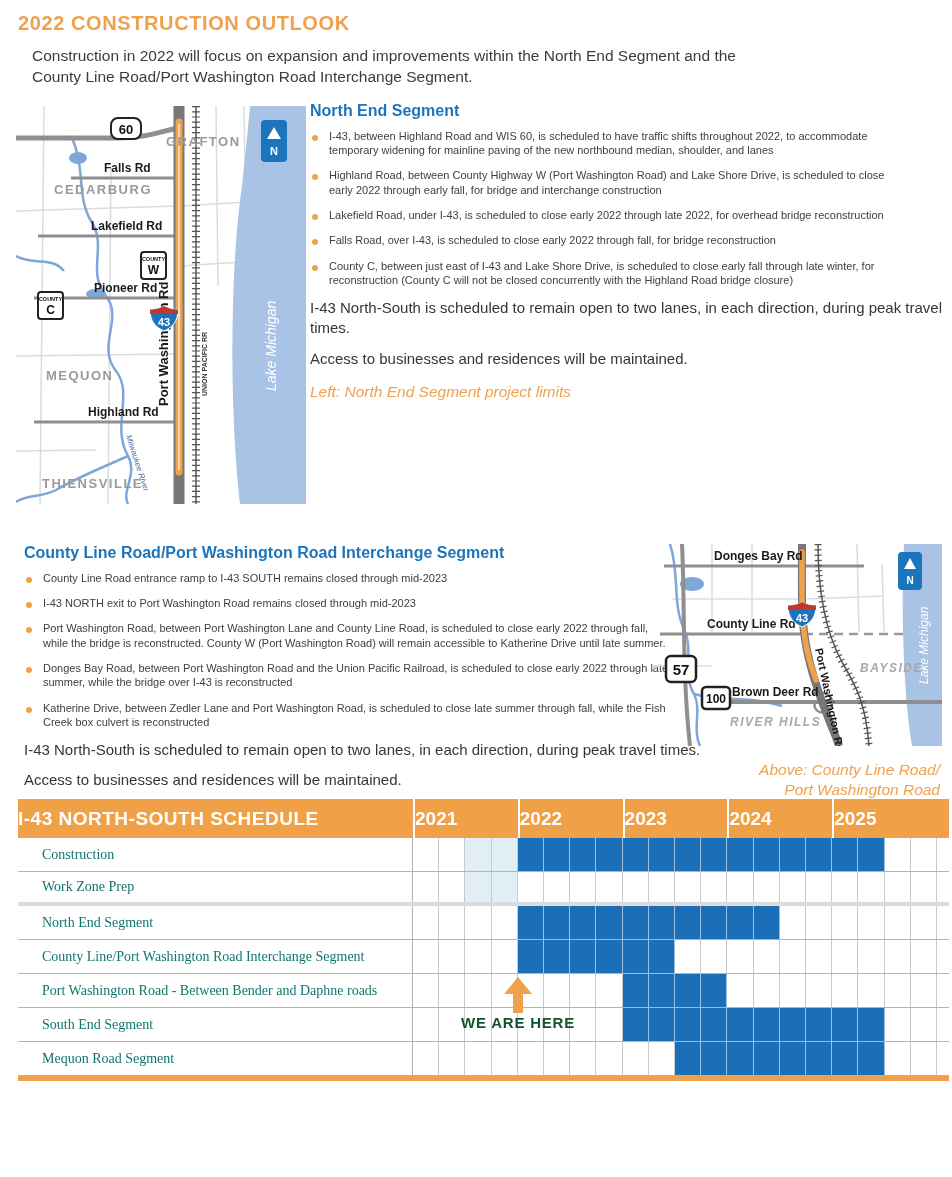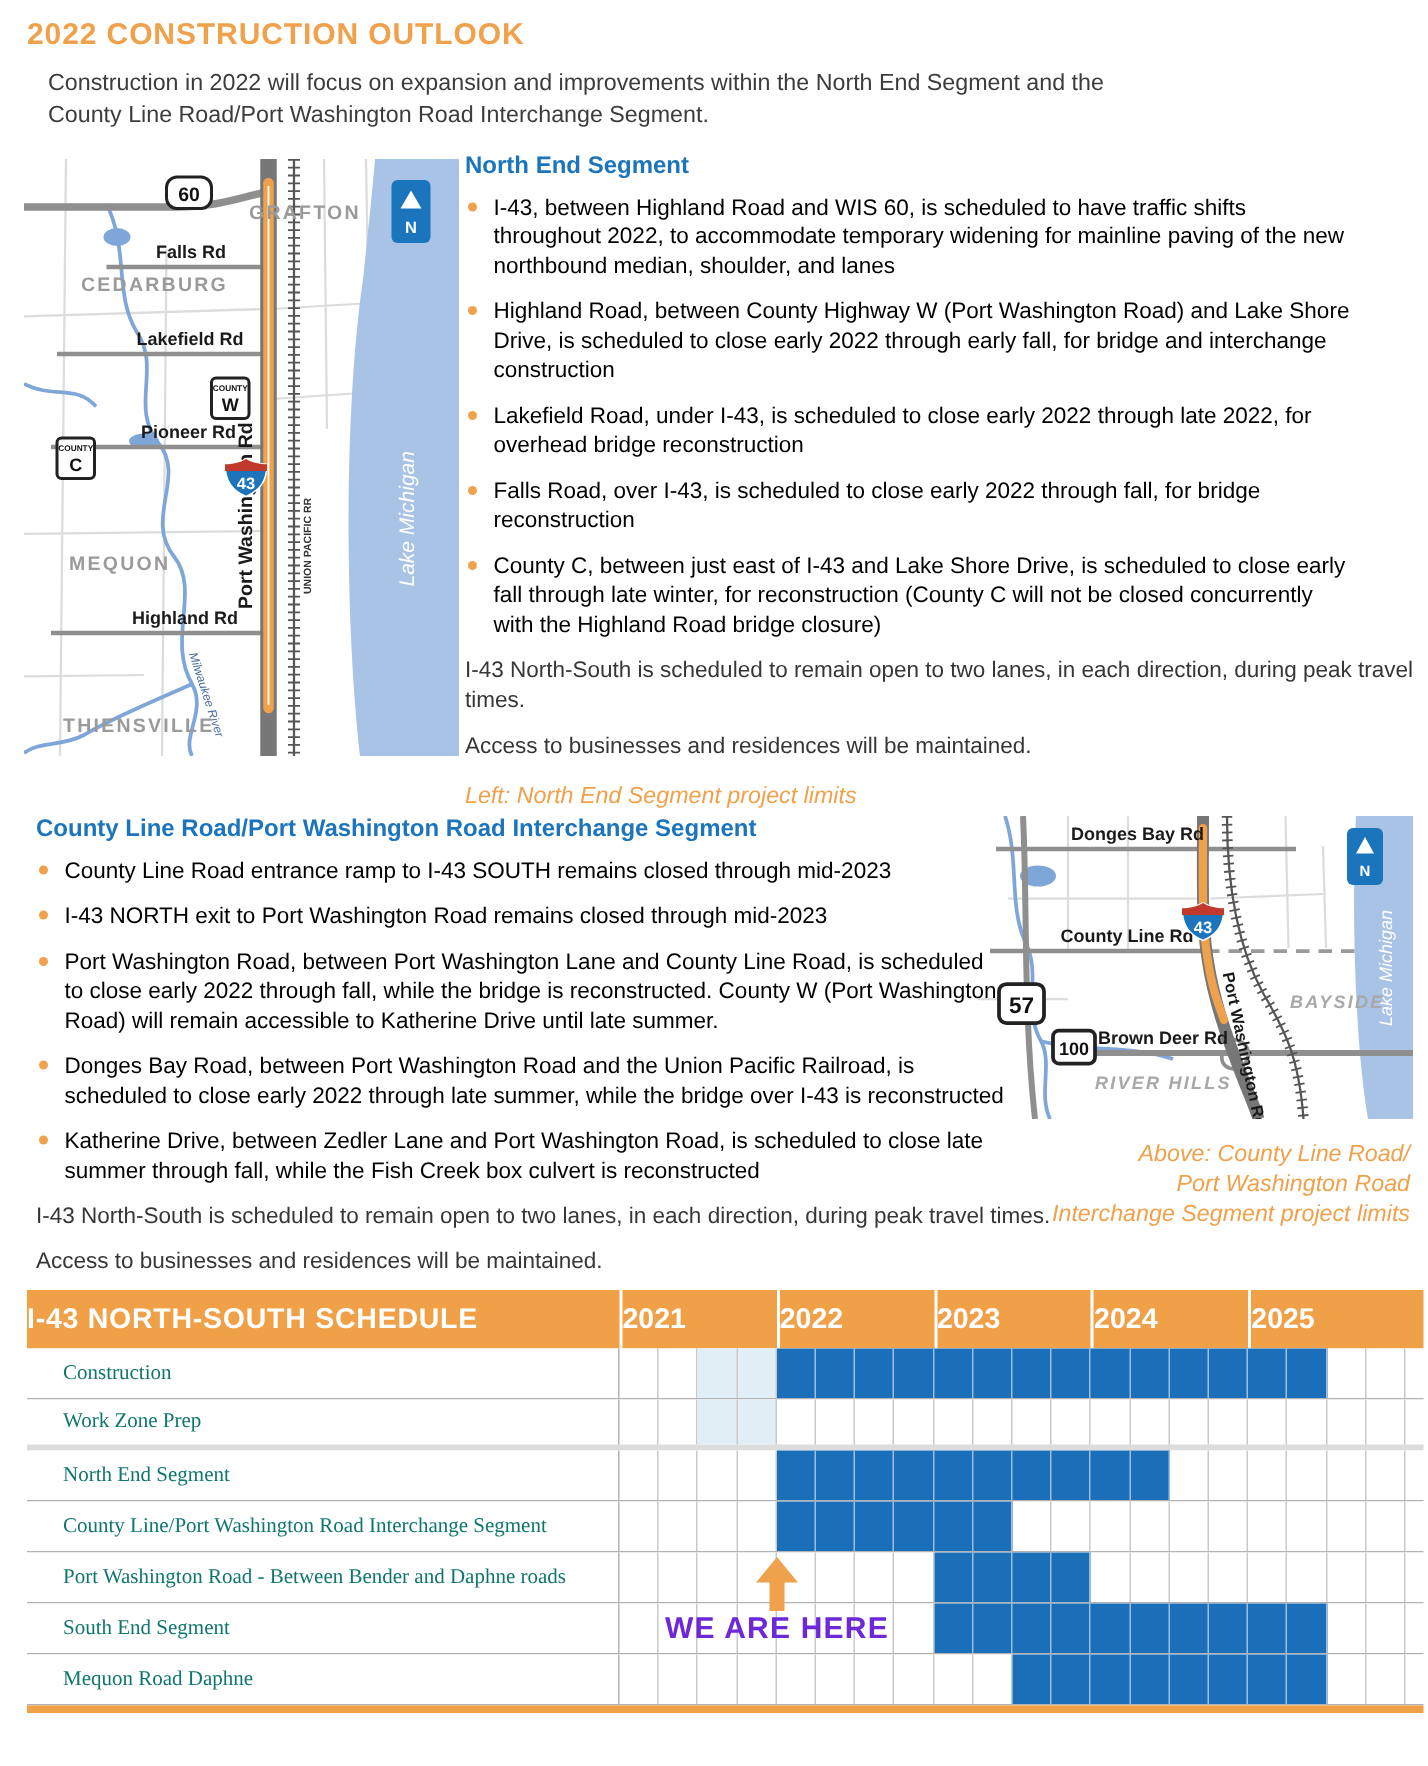--- a/index.html
+++ b/index.html
@@ -7,21 +7,21 @@
   .page {
     position:relative; width:952px; height:1177px; overflow:hidden;
     font-family:"Liberation Sans", sans-serif; color:#363636; background:#fff;
     padding:8px 8px 0 16px;
   }
   
   .doc-title { color:#F0A14B; font-size:20px; font-weight:bold; letter-spacing:.6px; margin:4px 0 10px 2px; }
   .intro { font-size:15.5px; line-height:1.38; max-width:742px; margin-left:16px; color:#3c3c3c; }
   h2.sec { color:#1C75BC; font-size:16px; font-weight:bold; margin-bottom:9px; }
   ul.blist { list-style:none; }
-  ul.blist li { position:relative; padding-left:19px; font-size:15px; line-height:1.3; margin-bottom:11px; color:#000000; }
+  ul.blist li { position:relative; padding-left:19px; font-size:11px; line-height:1.3; margin-bottom:11px; color:#404040; }
   ul.blist li .dot { position:absolute; left:2px; top:6px; width:6px; height:6px; border-radius:50%; background:#F0A14B; }
   .para { font-size:15px; line-height:1.3; margin-bottom:12px; color:#363636; }
   .caption { color:#F0A14B; font-style:italic; font-size:15.5px; }
   
   .sec1 { position:relative; margin-top:14px; height:438px; }
   .map-north-box { position:absolute; left:0; top:4px; width:290px; height:398px; }
   .sec1-right { margin-left:294px; width:646px; }
   .sec1-right ul.blist { width:590px; }
   .caption-left { margin:14px 0 0 0; }
   
@@ -42,21 +42,21 @@
   .srow.group-end { border-bottom:4px solid #dcdcdc; }
   .rlabel { width:395px; border-right:1px solid #b3b3b3; font-size:14px; color:#0f766e;
             display:flex; align-items:center; padding-left:24px;font-family:Liberation Serif, serif; }
   .rgrid { display:flex; width:524px; }
   .cell { flex:1; border-right:1px solid #c9c9c9; }
   .cell.light { background:#E2EEF6; }
   .cell.fill { background:#1B6FB8; border-right-color:#9dbede; }
   .sched-bottom { height:5px; background:#F0A148; }
   .we-are-here { position:absolute; left:420px; top:178px; width:160px; text-align:center;
                  pointer-events:none; z-index:3; }
-  .we-are-here .wah-text { color:#6d28d9; font-weight:bold; font-size:20px; letter-spacing:.8px; margin-top:1px; }
+  .we-are-here .wah-text { color:#14532d; font-weight:bold; font-size:15px; letter-spacing:.8px; margin-top:1px; }
   
   svg text { font-family:"Liberation Sans", sans-serif; }
   .city { fill:#9a9a9a; font-weight:bold; font-size:13px; letter-spacing:1.5px; }
   .city2 { fill:#a8a8a8; font-weight:bold; font-style:italic; font-size:12px; letter-spacing:1.5px; }
   .roadlbl { fill:#1a1a1a; font-weight:bold; font-size:12px; }
   .lakelbl { fill:#ffffff; font-style:italic; font-size:14px; }
   .tinylbl { fill:#333; font-size:7px; font-weight:bold; }
   .riverlbl { fill:#4a6fa5; font-style:italic; font-size:8px; }
 </style>
 </head>
@@ -415,21 +415,21 @@
             <div class="cell fill"></div>
             <div class="cell fill"></div>
             <div class="cell fill"></div>
             <div class="cell fill"></div>
             <div class="cell fill"></div>
             <div class="cell"></div>
             <div class="cell"></div>
           </div>
         </div>
         <div class="srow">
-          <div class="rlabel">Mequon Road Daphne</div>
+          <div class="rlabel">Mequon Road Segment</div>
           <div class="rgrid">
             <div class="cell"></div>
             <div class="cell"></div>
             <div class="cell"></div>
             <div class="cell"></div>
             <div class="cell"></div>
             <div class="cell"></div>
             <div class="cell"></div>
             <div class="cell"></div>
             <div class="cell"></div>

